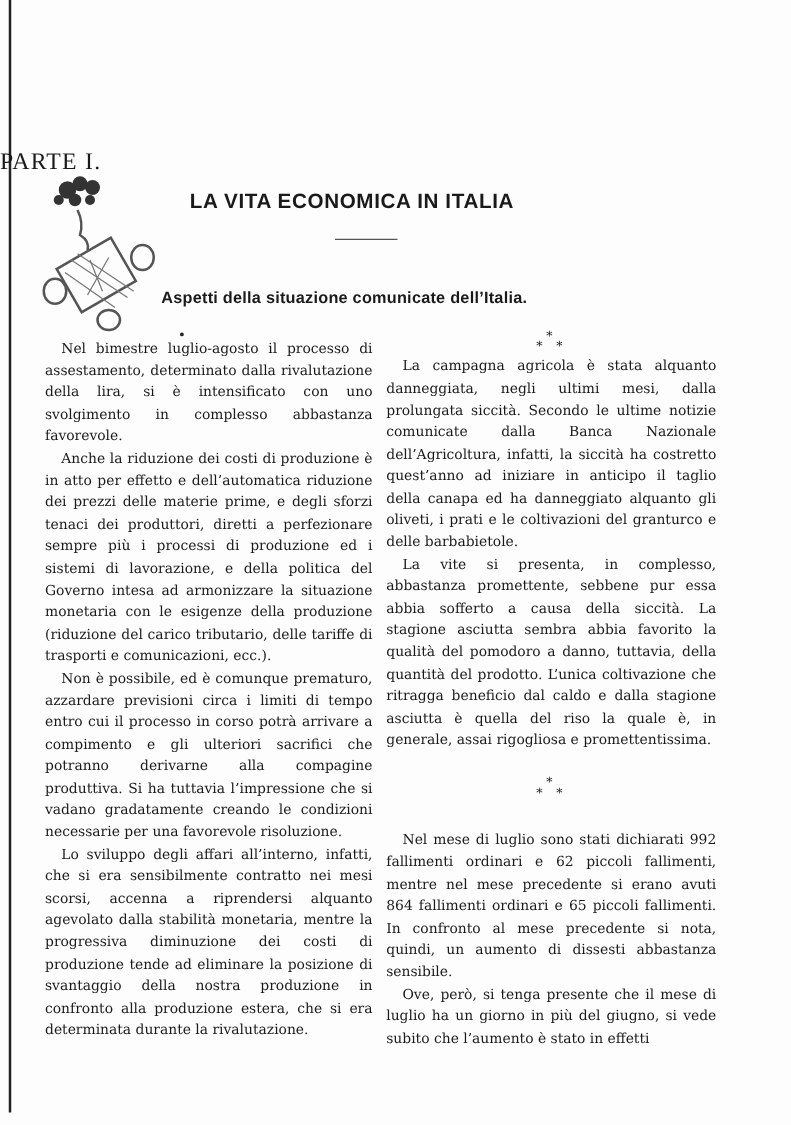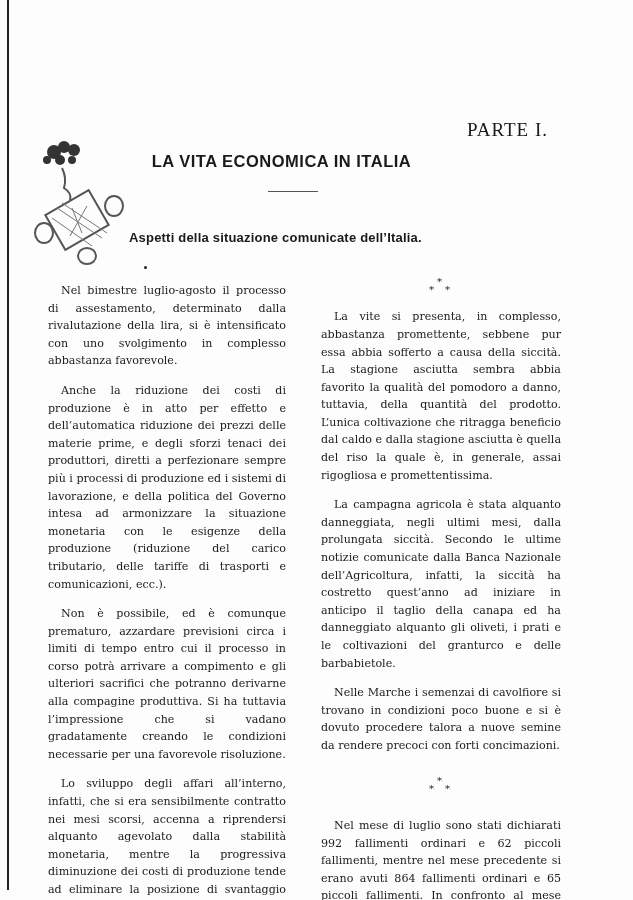--- a/index.html
+++ b/index.html
@@ -2,31 +2,31 @@
 <html><head>
 <meta charset="utf-8">
 <style>
   html, body { margin: 0; padding: 0; }
   body {
     width: 633px; height: 900px; background: #fdfdfd; position: relative; overflow: hidden;
     font-family: "DejaVu Serif", "Liberation Serif", serif; color: #1a1a1a;
   }
   .binding-edge { position: absolute; left: 7px; top: 0; width: 2px; height: 890px; background: #222; }
   .emblem { position: absolute; left: 32px; top: 138px; width: 100px; height: 130px; }
-  .part-title { position: absolute; left: 0; width: 548px; top: 119px; text-align: right;
+  .part-title { position: absolute; left: 0; width: 548px; top: 119px; text-align: left;
     font-family: "Liberation Serif", serif; font-size: 19px; letter-spacing: 1px; font-weight: normal; }
   .main-title { position: absolute; left: 0; width: 563px; top: 152px; text-align: center;
     font-family: "Liberation Sans", sans-serif; font-size: 16.5px; font-weight: bold; letter-spacing: 0.5px; }
   .title-rule { position: absolute; left: 268px; top: 191px; width: 50px; height: 1px; background: #555; }
   .section-heading { position: absolute; left: 129px; top: 230px;
     font-family: "Liberation Sans", sans-serif; font-size: 13px; font-weight: bold; letter-spacing: 0.2px; }
   .col { position: absolute; top: 270px; width: 262px; font-size: 11.1px; line-height: 17.6px; text-align: justify; }
   .col-left { left: 36px; }
   .col-right { left: 309px; top: 268px; width: 264px; }
-  .col p { margin: 12px; text-indent: 13px; }
+  .col p { margin: 0; text-indent: 13px; }
   .asterism { text-align: center; font-size: 10px; line-height: 12px; margin: 4px 0 18px 0; letter-spacing: 3px; text-indent: 0 !important; }
   .asterism sup { font-size: 10px; position: relative; top: -4px; }
   .asterism.second { margin-top: 24px; margin-bottom: 22px; }
   .stray-dot { position: absolute; left: 144px; top: 266px; width: 3px; height: 3px; background: #222; border-radius: 50%; }
 </style>
 </head>
 <body>
 
 <div class="binding-edge"></div>
 
@@ -60,19 +60,18 @@
 
 <div class="col col-left">
   <p>Nel bimestre luglio-agosto il processo di assestamento, determinato dalla rivalutazione della lira, si è intensificato con uno svolgimento in complesso abbastanza favorevole.</p>
   <p>Anche la riduzione dei costi di produzione è in atto per effetto e dell’automatica riduzione dei prezzi delle materie prime, e degli sforzi tenaci dei produttori, diretti a perfezionare sempre più i processi di produzione ed i sistemi di lavorazione, e della politica del Governo intesa ad armonizzare la situazione monetaria con le esigenze della produzione (riduzione del carico tributario, delle tariffe di trasporti e comunicazioni, ecc.).</p>
   <p>Non è possibile, ed è comunque prematuro, azzardare previsioni circa i limiti di tempo entro cui il processo in corso potrà arrivare a compimento e gli ulteriori sacrifici che potranno derivarne alla compagine produttiva. Si ha tuttavia l’impressione che si vadano gradatamente creando le condizioni necessarie per una favorevole risoluzione.</p>
   <p>Lo sviluppo degli affari all’interno, infatti, che si era sensibilmente contratto nei mesi scorsi, accenna a riprendersi alquanto agevolato dalla stabilità monetaria, mentre la progressiva diminuzione dei costi di produzione tende ad eliminare la posizione di svantaggio della nostra produzione in confronto alla produzione estera, che si era determinata durante la rivalutazione.</p>
 </div>
 
 <div class="col col-right">
   <p class="asterism">*<sup>*</sup>*</p>
+  <p>La campagna agricola è stata alquanto danneggiata, negli ultimi mesi, dalla prolungata siccità. Secondo le ultime notizie comunicate dalla Banca Nazionale dell’Agricoltura, infatti, la siccità ha costretto quest’anno ad iniziare in anticipo il taglio della canapa ed ha danneggiato alquanto gli oliveti, i prati e le coltivazioni del granturco e delle barbabietole.</p>
   <p>La vite si presenta, in complesso, abbastanza promettente, sebbene pur essa abbia sofferto a causa della siccità. La stagione asciutta sembra abbia favorito la qualità del pomodoro a danno, tuttavia, della quantità del prodotto. L’unica coltivazione che ritragga beneficio dal caldo e dalla stagione asciutta è quella del riso la quale è, in generale, assai rigogliosa e promettentissima.</p>
-  <p>La campagna agricola è stata alquanto danneggiata, negli ultimi mesi, dalla prolungata siccità. Secondo le ultime notizie comunicate dalla Banca Nazionale dell’Agricoltura, infatti, la siccità ha costretto quest’anno ad iniziare in anticipo il taglio della canapa ed ha danneggiato alquanto gli oliveti, i prati e le coltivazioni del granturco e delle barbabietole.</p>
-  <p>Nelle Marche i semenzai di cavolfiore si trovano in condizioni poco buone e si è dovuto procedere talora a nuove semine da rendere precoci con forti concimazioni.</p>
   <p class="asterism second">*<sup>*</sup>*</p>
   <p>Nel mese di luglio sono stati dichiarati 992 fallimenti ordinari e 62 piccoli fallimenti, mentre nel mese precedente si erano avuti 864 fallimenti ordinari e 65 piccoli fallimenti. In confronto al mese precedente si nota, quindi, un aumento di dissesti abbastanza sensibile.</p>
   <p>Ove, però, si tenga presente che il mese di luglio ha un giorno in più del giugno, si vede subito che l’aumento è stato in effetti</p>
 </div>
 
 </body></html>

